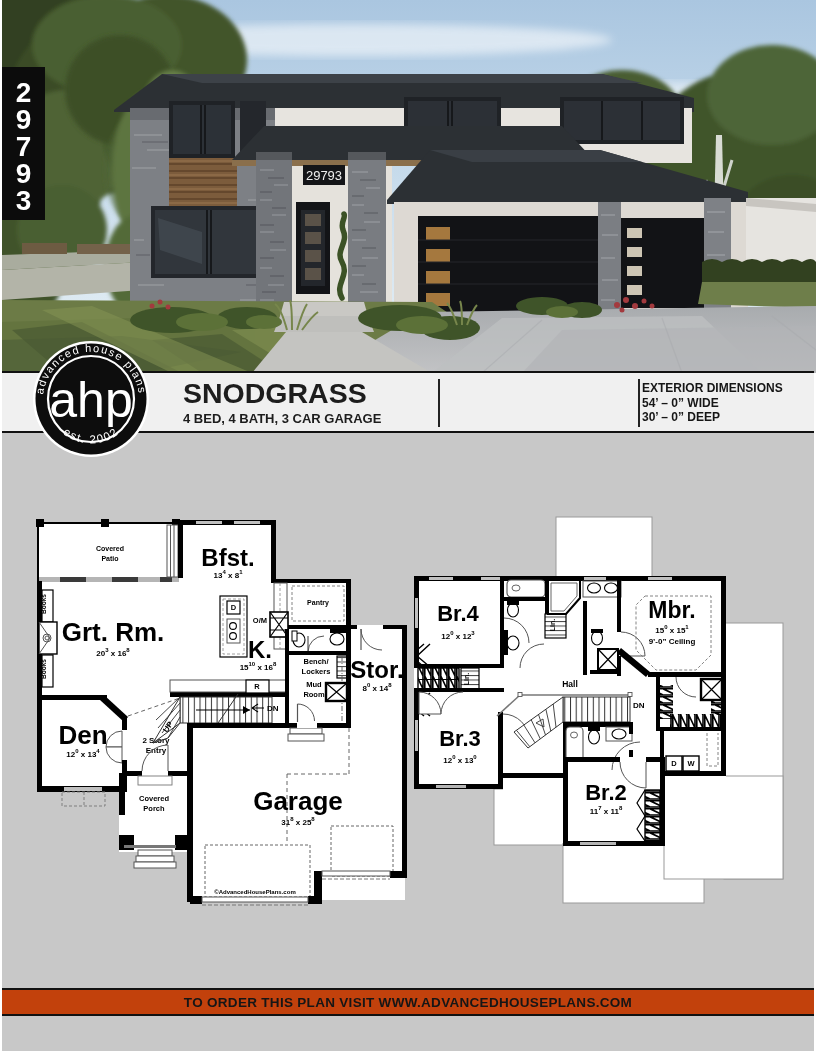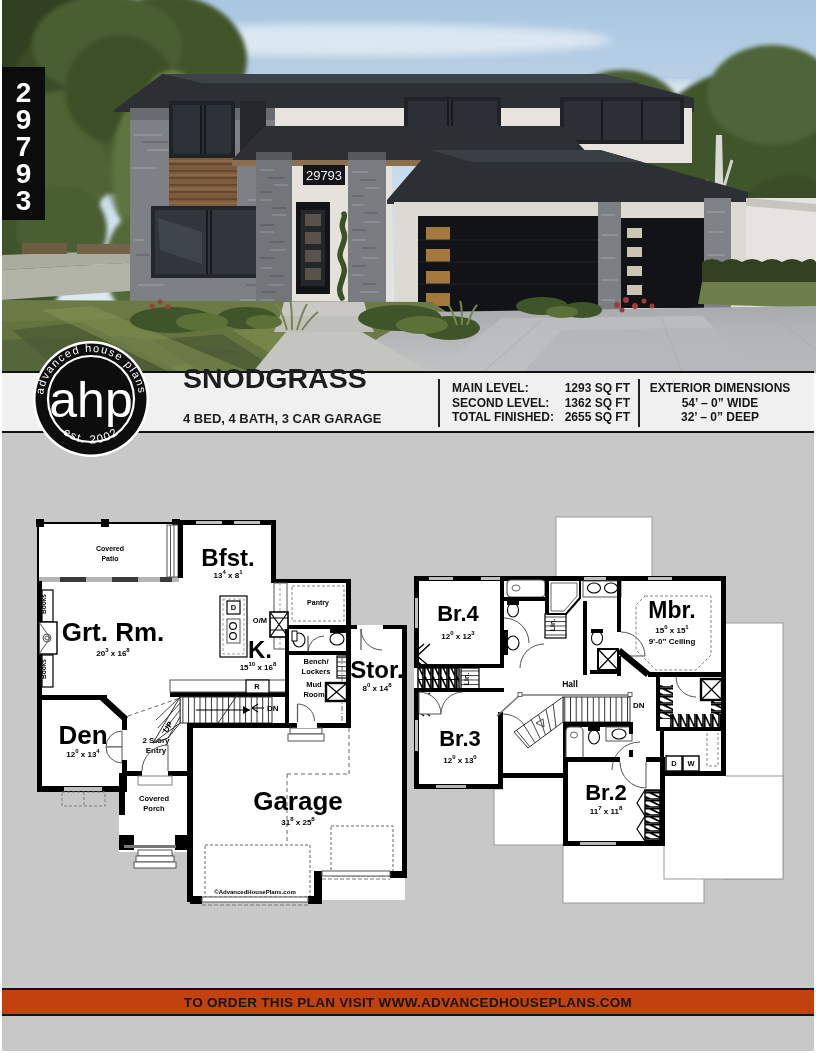--- a/index.html
+++ b/index.html
@@ -262,37 +262,32 @@
   </div>
 
   <div class="abs" style="left:2px;top:67px;width:43px;height:153px;background:#0c0c0c;color:#fff;
        font-weight:bold;font-size:28px;line-height:27px;text-align:center;">
     <div style="margin-top:12px;">2<br>9<br>7<br>9<br>3</div>
   </div>
 
   <div class="abs" style="left:2px;top:371px;width:812px;height:62px;background:#f0f0f0;
        border-top:2px solid #111;border-bottom:2px solid #111;box-sizing:border-box;"></div>
 
-  <div class="abs" style="left:183px;top:362px;font-size:28.5px;font-weight:bold;color:#1d1d1d;">SNODGRASS</div>
+  <div class="abs" style="left:183px;top:377px;font-size:28.5px;font-weight:bold;color:#1d1d1d;">SNODGRASS</div>
 
   <div class="abs" style="left:183px;top:411px;font-size:13px;font-weight:bold;color:#1d1d1d;text-align:right;">4 BED, 4 BATH, 3 CAR GARAGE</div>
 
   <div class="abs" style="left:438px;top:379px;width:2px;height:48px;background:#222;"></div>
   <div class="abs" style="left:638px;top:379px;width:2px;height:48px;background:#222;"></div>
 
-  <div class="abs" style="left:452px;top:381px;width:178px;font-size:12px;font-weight:bold;color:#161616;line-height:14.5px;">
-    <div>MAIN LEVEL:<span style="float:right">1293 SQ FT</span></div>
-    <div>SECOND LEVEL:<span style="float:right">1362 SQ FT</span></div>
-    <div>TOTAL FINISHED:<span style="float:right">2655 SQ FT</span></div>
-  </div>
-
-  <div class="abs" style="left:642px;top:381px;width:156px;font-size:12px;font-weight:bold;color:#161616;line-height:14.5px;text-align:center;">
+
+  <div class="abs" style="left:642px;top:381px;width:156px;font-size:12px;font-weight:bold;color:#161616;line-height:14.5px;text-align:left;">
     <div>EXTERIOR DIMENSIONS</div>
     <div>54’ – 0” WIDE</div>
-    <div>32’ – 0” DEEP</div>
+    <div>30’ – 0” DEEP</div>
   </div>
 
   <div class="abs" style="left:33px;top:341px;width:120px;height:120px;z-index:6;">
     <svg width="120" height="120" viewBox="0 0 120 120">
       <circle cx="58" cy="58" r="58" fill="#fff"></circle>
       <circle cx="58" cy="58" r="55.5" fill="#0d0d0d"></circle>
       <circle cx="58" cy="58" r="43" fill="none" stroke="#fff" stroke-width="2.2"></circle>
       <text x="58" y="76" text-anchor="middle" font-size="50" fill="#fff" font-family="Liberation Sans">ahp</text>
       <defs>
         <path id="arcTop" d="M14,78 A48,48 0 1 1 102,78"></path>

